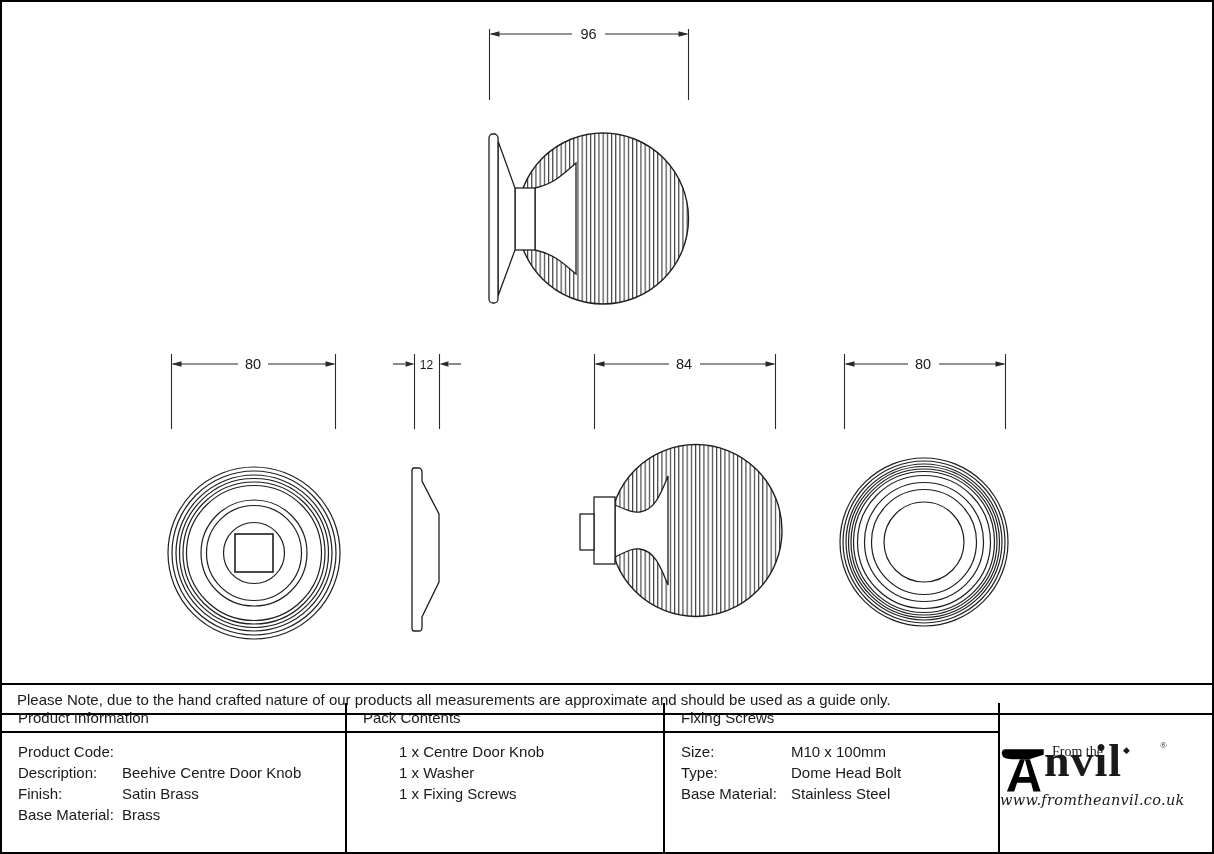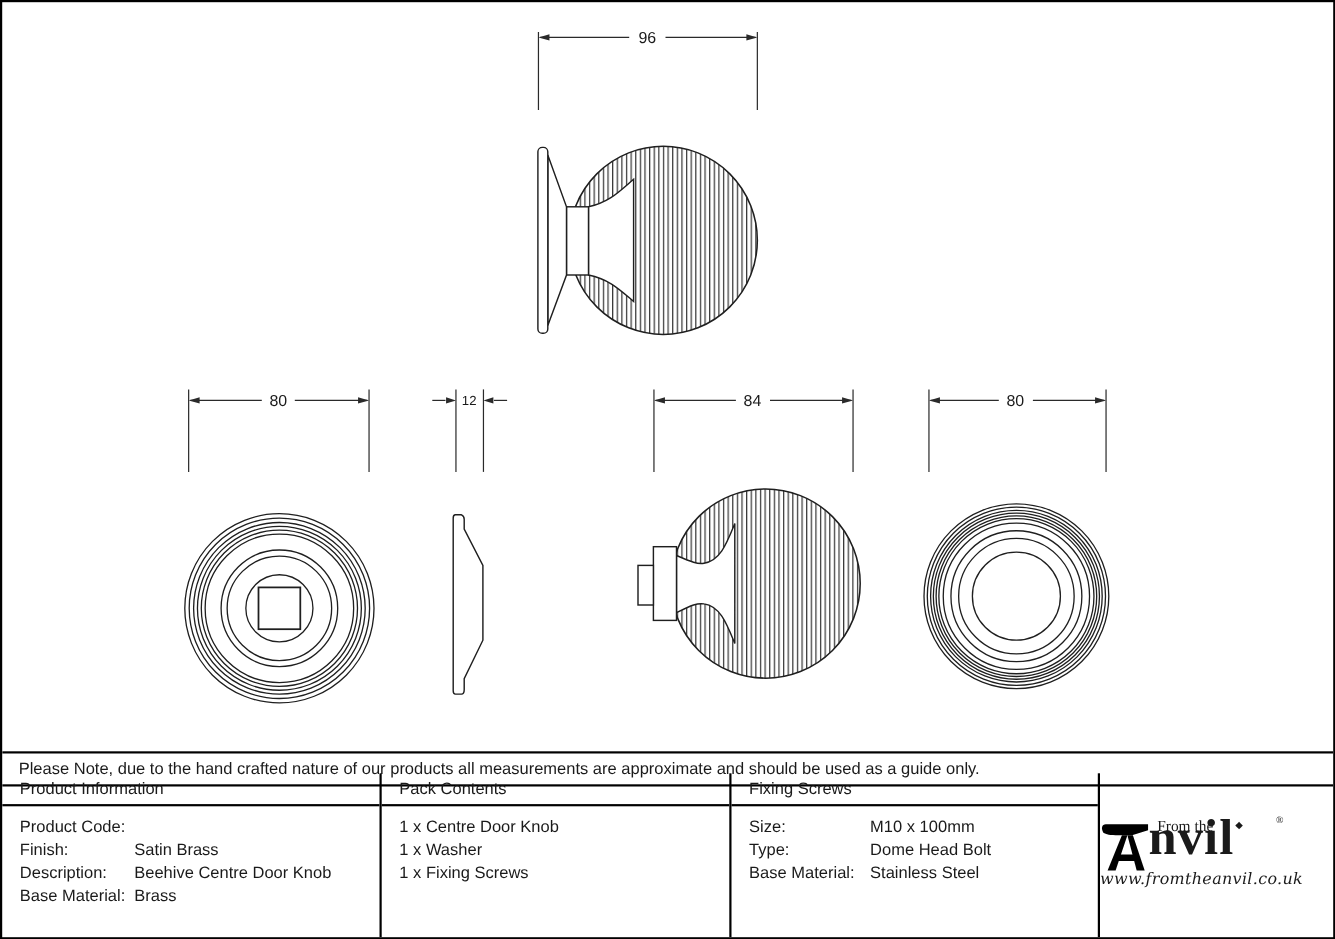--- a/index.html
+++ b/index.html
@@ -24,21 +24,21 @@
   .col-2{width:318px;}
   .col-3{width:335px;}
   .col-logo{width:175px;display:flex;align-items:center;justify-content:center;}
   .hdr{
     height:30px;border-bottom:2px solid #000;box-sizing:border-box;
     display:flex;align-items:center;padding:0 16px;font-size:15px;
   }
   .cell-body{padding:8px 0 0 16px;font-size:15px;}
   .kv{display:grid;grid-template-columns:104px 1fr;line-height:21px;}
   .col-3 .kv{grid-template-columns:110px 1fr;}
-  .pc-item{line-height:21px;}
+  .pc-item{line-height:21px;margin-left:36px;}
 
   .logo{position:relative;width:174px;height:72px;}
   .logo .anvil-a{position:absolute;left:0;top:2px;}
   .logo .brand-rest{
     position:absolute;left:44px;top:-8px;
     font-family:"Liberation Serif",serif;font-size:46px;font-weight:bold;letter-spacing:1px;
   }
   .logo .prefix{
     position:absolute;left:52px;top:2px;
     font-family:"Liberation Serif",serif;font-size:14px;
@@ -167,26 +167,26 @@
 
   <div class="spec-table">
 
     <div class="col col-1">
       <div class="hdr">Product Information</div>
       <div class="cell-body">
         <div class="kv">
           <span>Product Code:</span>
         </div>
         <div class="kv">
+          <span>Description:</span>
+          <span>Beehive Centre Door Knob</span>
+        </div>
+        <div class="kv">
           <span>Finish:</span>
           <span>Satin Brass</span>
-        </div>
-        <div class="kv">
-          <span>Description:</span>
-          <span>Beehive Centre Door Knob</span>
         </div>
         <div class="kv">
           <span>Base Material:</span>
           <span>Brass</span>
         </div>
       </div>
     </div>
 
     <div class="col col-2">
       <div class="hdr">Pack Contents</div>

